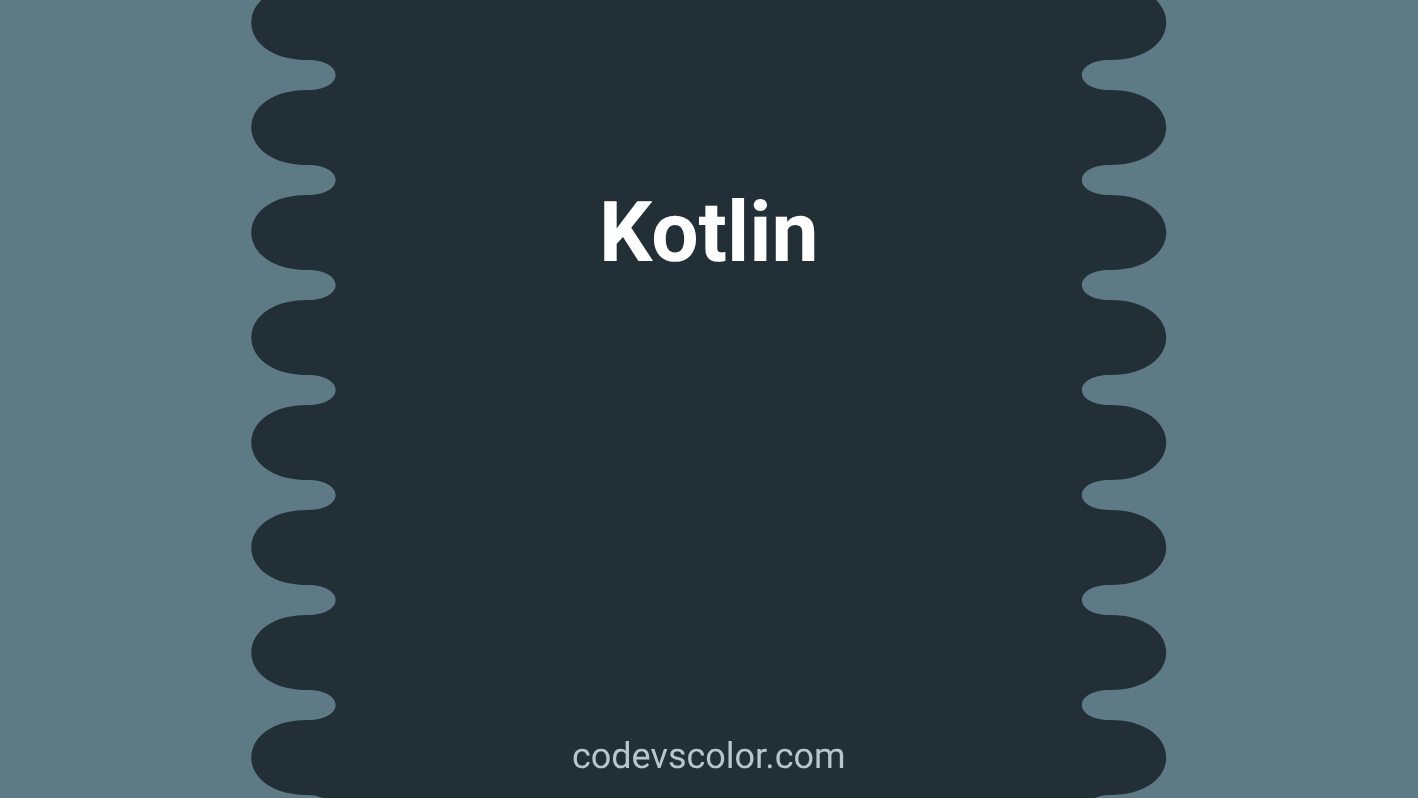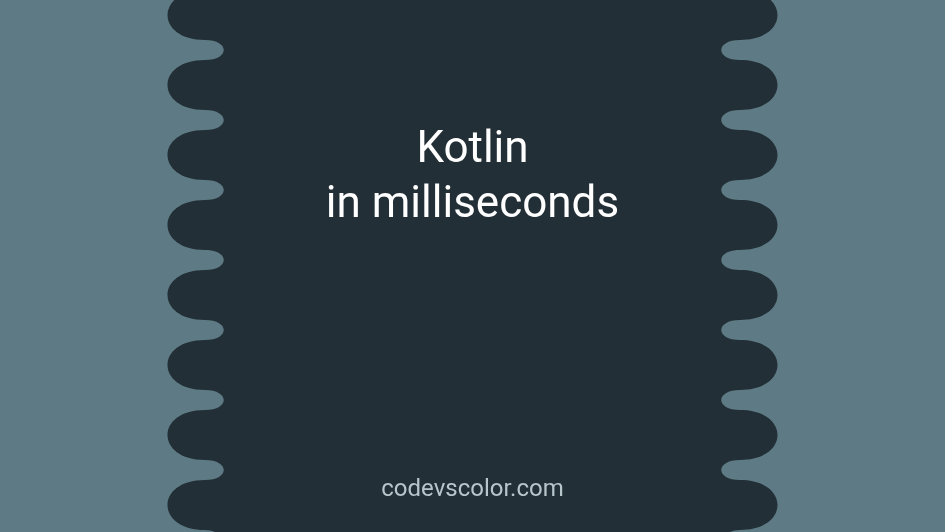--- a/index.html
+++ b/index.html
@@ -25,29 +25,29 @@
   }
   .texts {
     position: absolute;
     left: 0;
     width: 100%;
     text-align: center;
   }
   .heading {
     top: 120px;
     color: #ffffff;
-    font-weight: 400;
-    font-size: 44px;
+    font-weight: 700;
+    font-size: 56px;
     line-height: 1.25;
   }
   .heading span {
     display: block;
   }
   .watermark {
-    bottom: 30px;
+    bottom: 14px;
     color: #b7c6ca;
     font-size: 24px;
     font-weight: 400;
   }
 </style>
 </head>
 <body>
 
 <div class="stage">
   <svg class="blob" viewBox="0 0 945 532" preserveAspectRatio="none">
@@ -91,17 +91,16 @@
       C 155 110 155 60 205 60
       C 230 60 230 40 205 40
       C 155 40 155 -10 205 -10
       C 230 -10 230 -40 230 -40
       Z
     "></path>
   </svg>
 
   <div class="texts heading">
     <span>Kotlin</span>
-    <span>in milliseconds</span>
   </div>
 
   <div class="texts watermark">codevscolor.com</div>
 </div>
 
 </body></html>

